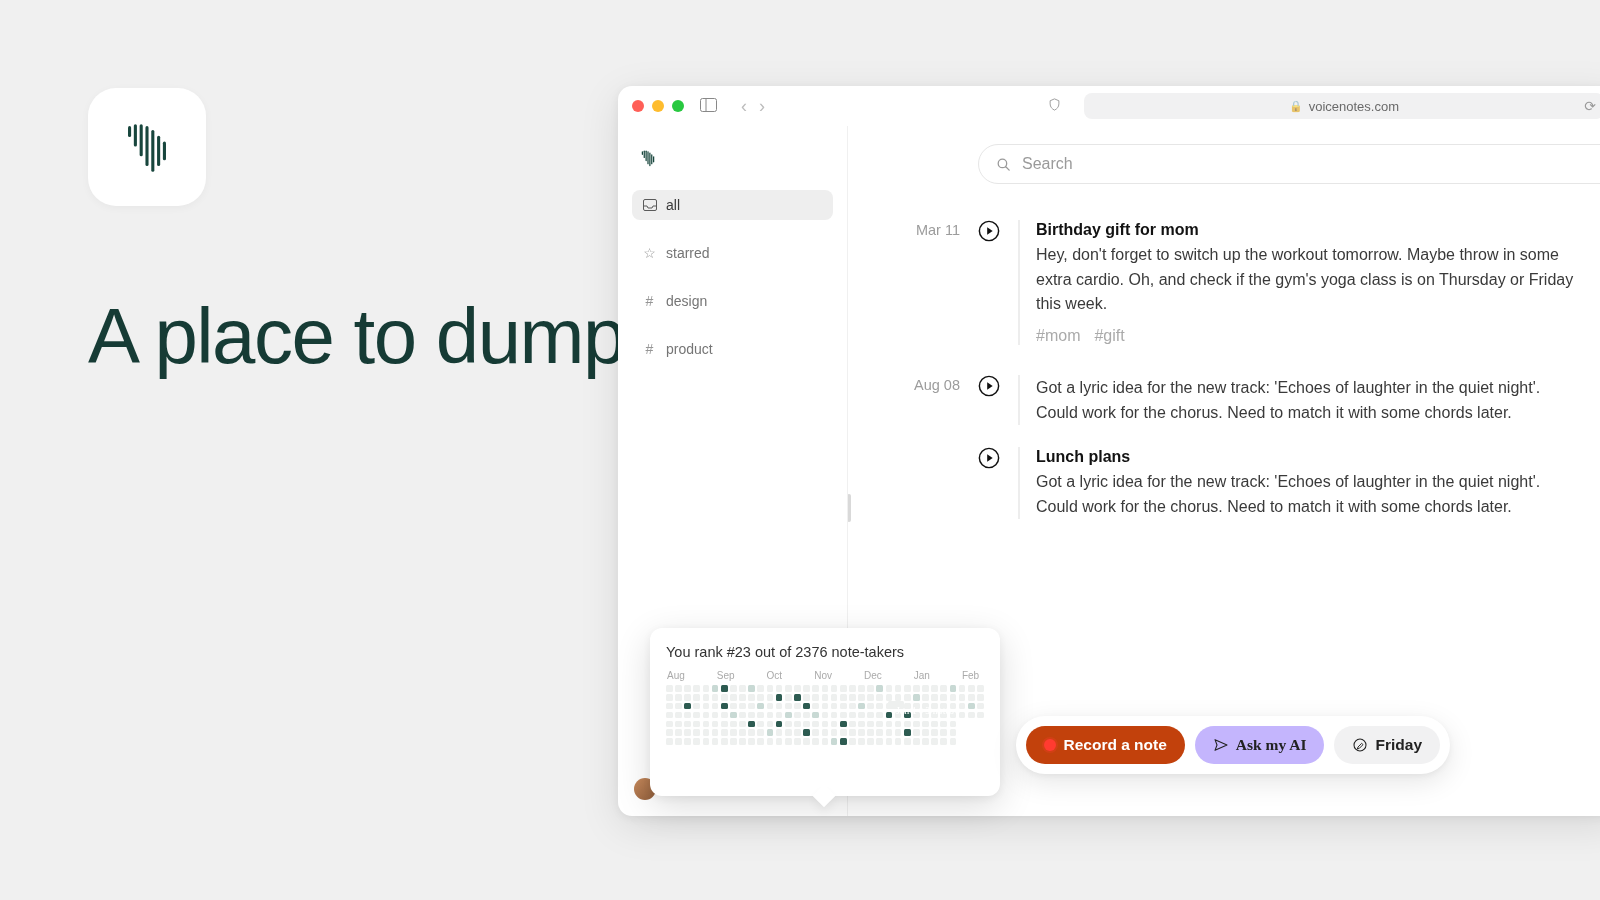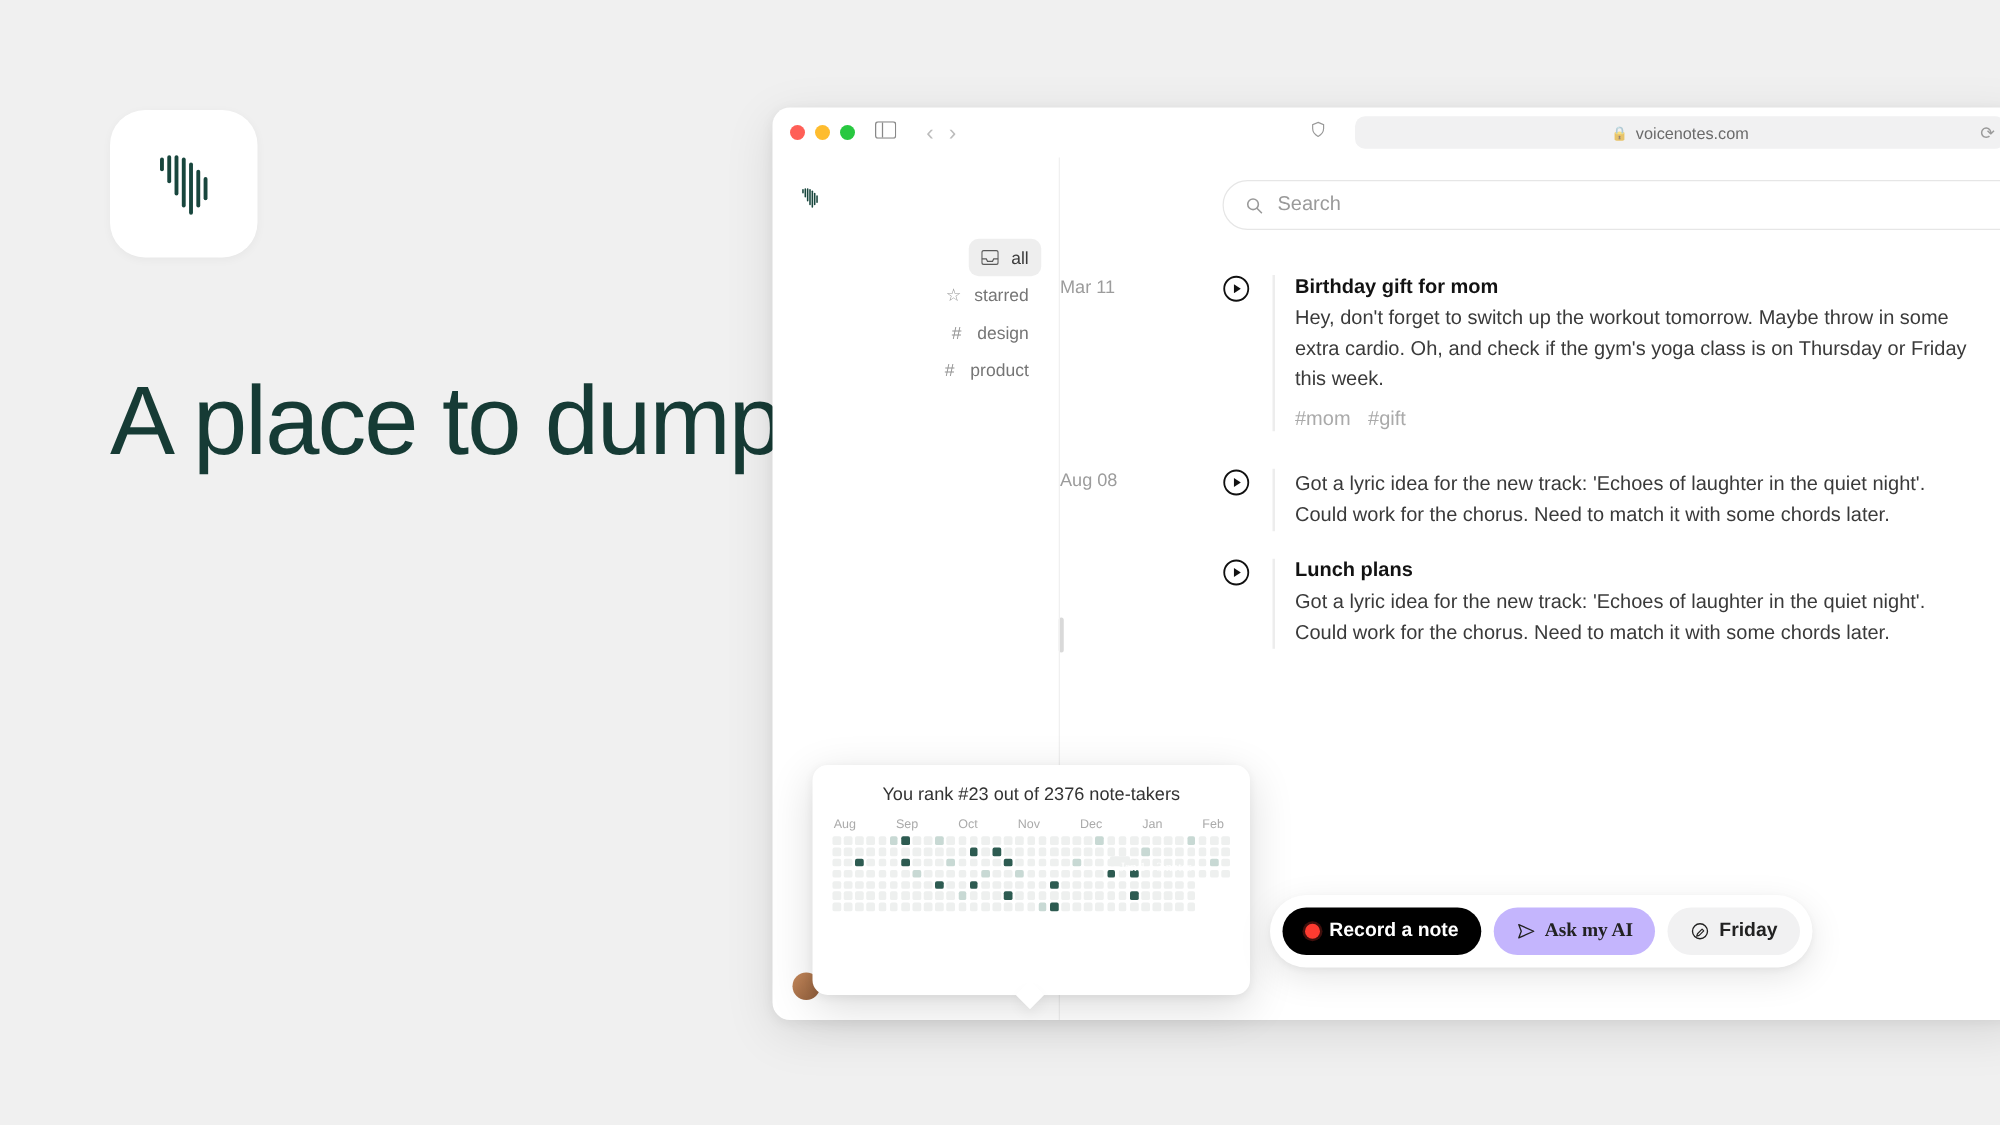--- a/index.html
+++ b/index.html
@@ -95,21 +95,21 @@
   width:230px;
   border-right:1px solid #f0f0f0;
   padding:22px 14px 12px;
   display:flex;
   flex-direction:column;
   position:relative;
 }
 .side-logo { margin: 0 0 18px 6px; }
 .side-logo svg { width:20px; height:20px; }
 
-.nav-list { display:flex; flex-direction:column; gap:0;align-items:flex-end; }
+.nav-list { display:flex; flex-direction:column; gap:18px; }
 .nav-item {
   display:flex; align-items:center; gap:9px;
   padding:7px 10px;
   border-radius:8px;
   font-size:14px;
   color:#757575;
   cursor:pointer;
 }
 .nav-item.active { background:#eeeeee; color:#3a3a3a; }
 .nav-item .ni-icon { width:15px; display:inline-flex; justify-content:center; color:#969696;}
@@ -150,21 +150,21 @@
 .search svg{width:17px;height:17px;color:#9a9a9a;}
 
 .entries { padding: 14px 0 0 0; }
 .entry {
   display:flex;
   gap:18px;
   padding: 6px 0 24px;
 }
 .entry-date {
   width:112px;
-  text-align:left;
+  text-align:right;
   font-size:14.5px;
   color:#9c9c9c;
   padding-top:2px;
 }
 .entry-play {
   width:22px; height:22px;
   flex-shrink:0;
   display:flex;align-items:center;justify-content:center;
   margin-top:0;
 }
@@ -242,21 +242,21 @@
   box-shadow: 0 8px 28px rgba(0,0,0,0.10), 0 2px 6px rgba(0,0,0,0.05);
 }
 .ab-btn {
   display:flex;align-items:center;gap:7px;
   padding:10px 18px;
   border-radius:30px;
   font-size:15.5px;
   font-weight:600;
   cursor:pointer;
 }
-.ab-record { background:#000000; color:#fff;text-align:center; }
+.ab-record { background:#c2410c; color:#fff;text-align:center; }
 .ab-record .rec-dot{ width:12px;height:12px;border-radius:50%;background:#ff3b30; display:inline-block; box-shadow:0 0 0 2px rgba(255,59,48,.25);}
 .ab-ask { background:#c4b5fd; color:#222;font-family:Liberation Serif, serif;}
 .ab-create { background:#f1f1f2; color:#222;}
 .ab-btn svg{width:16px;height:16px;}
 
 
 .scroll-ind {
   position:absolute;
   left:229px;
   top:368px;
@@ -422,21 +422,21 @@
               <div class="entry-title">Lunch plans</div>
               <div class="entry-text">Got a lyric idea for the new track: 'Echoes of laughter in the quiet night'. Could work for the chorus. Need to match it with some chords later.</div>
             </div>
           </div>
         </div>
       </div>
     </main>
   </div>
 </div>
 
-<div class="popover" style="position:absolute; left:650px; top:612px;text-align:center;">
+<div class="popover" style="position:absolute; left:650px; top:628px;">
   <div class="pop-title">You rank #23 out of 2376 note-takers</div>
   <div class="months-row">
     <span>Aug</span>
     <span>Sep</span>
     <span>Oct</span>
     <span>Nov</span>
     <span>Dec</span>
     <span>Jan</span>
     <span>Feb</span>
   </div>

